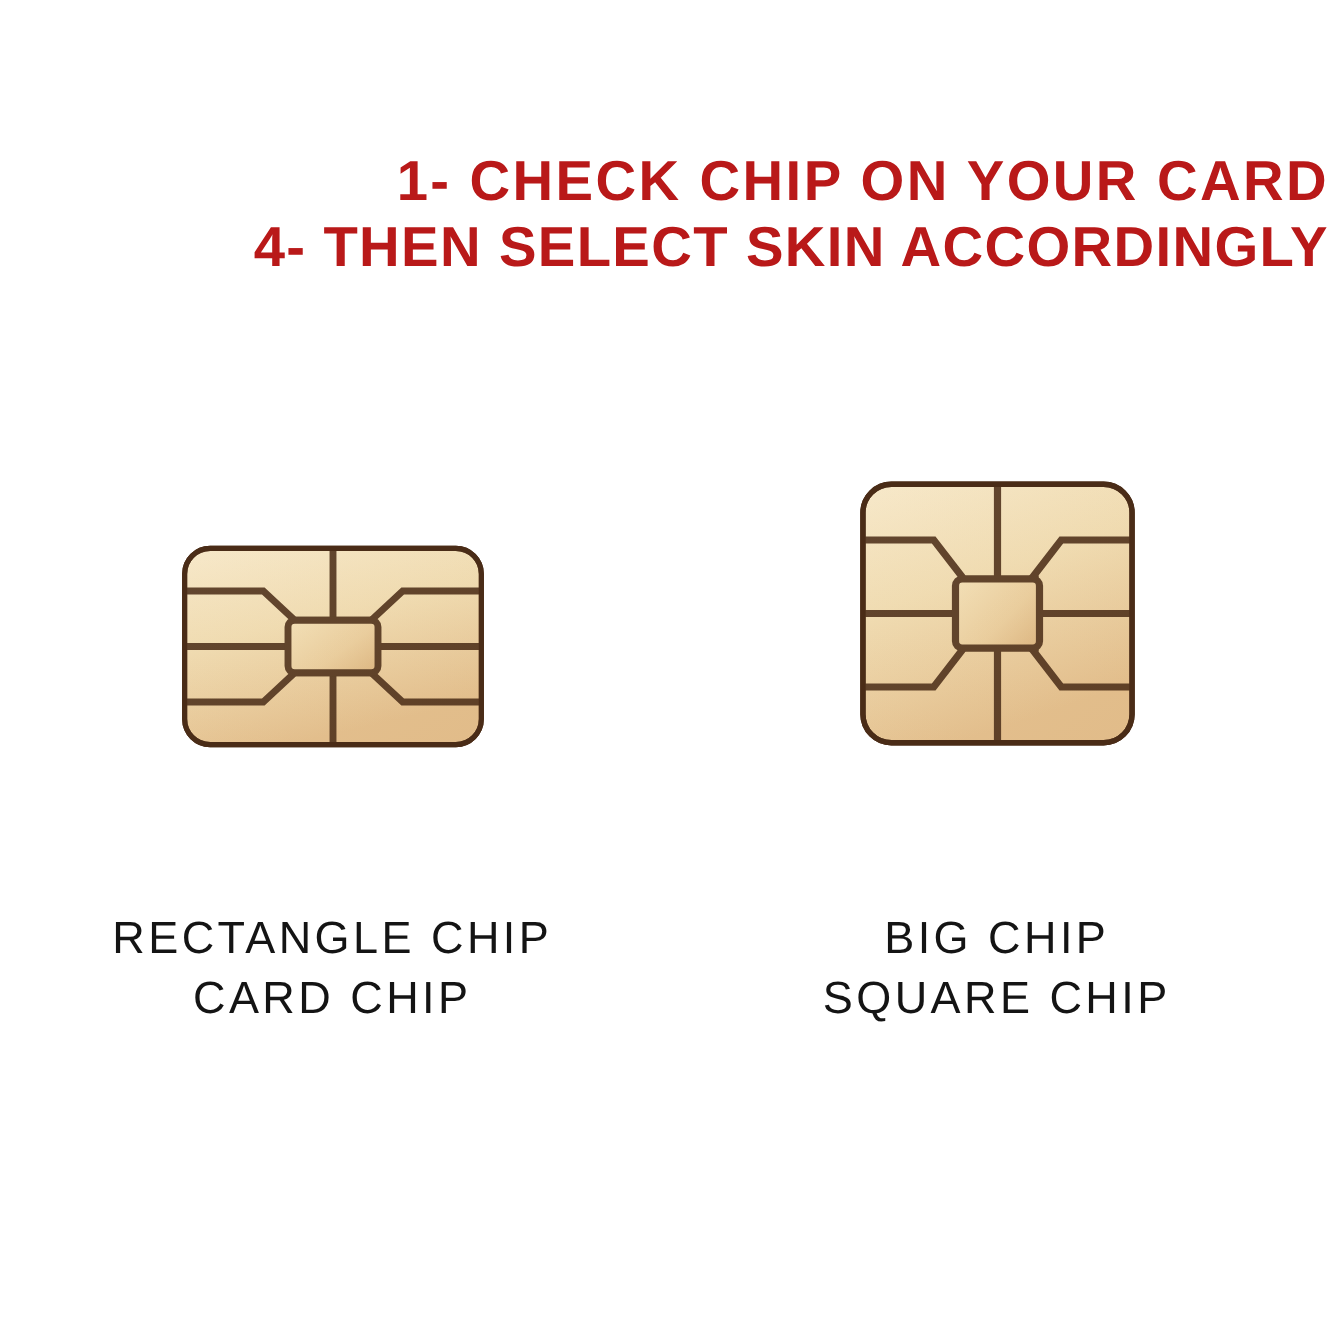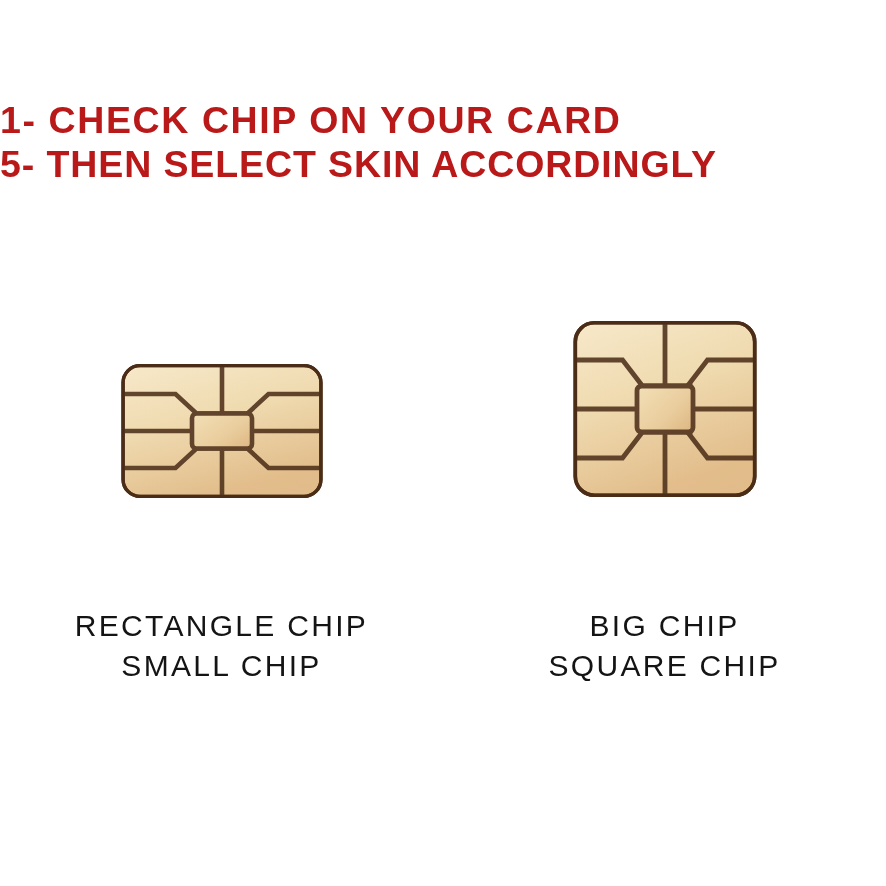--- a/index.html
+++ b/index.html
@@ -22,21 +22,21 @@
     height: 886px;
     background: #ffffff;
   }
 
   
   .headline {
     position: absolute;
     top: 98px;
     left: 0;
     width: 886px;
-    text-align: left;
+    text-align: right;
     line-height: 1.18;
   }
   .headline-line {
     display: block;
     color: #b91919;
     font-family: "Liberation Sans", sans-serif;
     font-weight: 600;
     font-size: 37.5px;
     letter-spacing: 1.6px;
     white-space: nowrap;
@@ -108,21 +108,21 @@
     white-space: nowrap;
   }
 </style>
 </head>
 <body>
 
 <div id="stage">
 
   <div class="headline">
     <span class="headline-line line1">1- CHECK CHIP ON YOUR CARD</span>
-    <span class="headline-line line2">5- THEN SELECT SKIN ACCORDINGLY</span>
+    <span class="headline-line line2">4- THEN SELECT SKIN ACCORDINGLY</span>
   </div>
 
   <div class="chips-row">
 
     <div class="chip-col left">
       <div class="chip-holder rect">
         <svg class="chip-svg" viewBox="0 0 203 136" xmlns="http://www.w3.org/2000/svg">
           <defs>
             <linearGradient id="goldA" x1="0" y1="0" x2="0.35" y2="1">
               <stop offset="0" stop-color="#f7e9cb"></stop>
@@ -213,21 +213,21 @@
           <rect x="2.8" y="2.8" width="179.4" height="172.4" rx="19" ry="19" fill="url(#goldB2)" opacity="0.14" pointer-events="none"></rect>
           <rect x="2.8" y="2.8" width="179.4" height="172.4" rx="19" ry="19" fill="none" stroke="#4a2c17" stroke-width="3.6"></rect>
         </svg>
       </div>
     </div>
   </div>
 
   <div class="labels-row">
     <div class="label-col left">
       <span class="label-line">RECTANGLE CHIP</span>
-      <span class="label-line">SMALL CHIP</span>
+      <span class="label-line">CARD CHIP</span>
     </div>
     <div class="label-col right">
       <span class="label-line">BIG CHIP</span>
       <span class="label-line">SQUARE CHIP</span>
     </div>
   </div>
 
 </div>
 
 </body></html>

